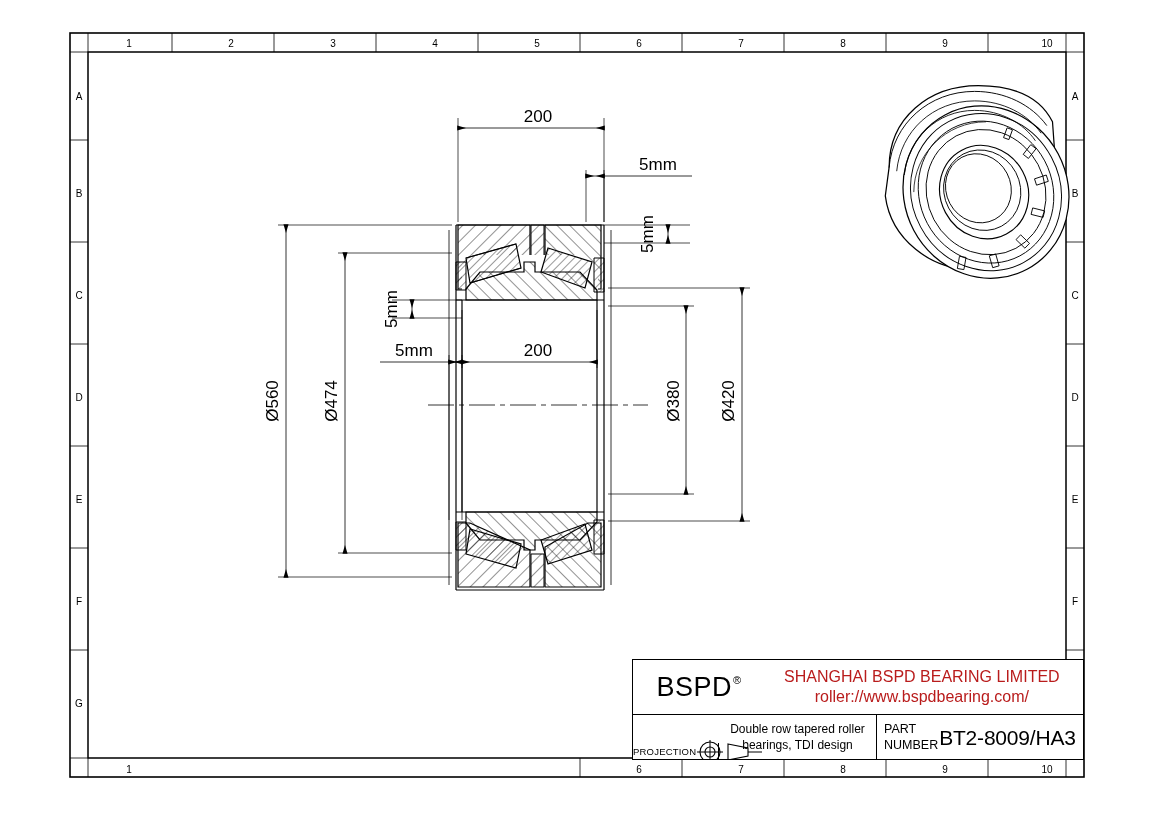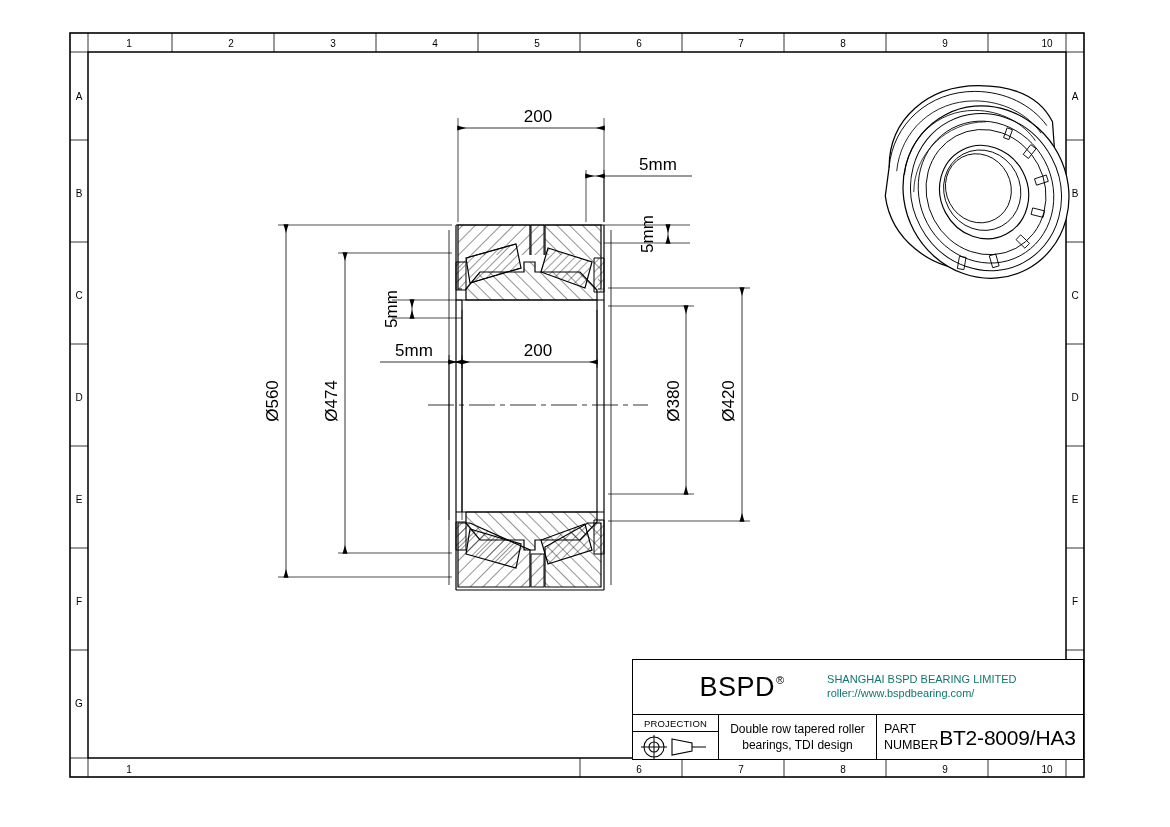--- a/index.html
+++ b/index.html
@@ -83,38 +83,40 @@
     color: #000;
   }
   #tb-logo-reg {
     font-size: 11px;
     line-height: 1;
     position: relative;
     top: 1px;
     left: 1px;
   }
   #tb-company-text {
+    text-align: center;
     line-height: 1.25;
-    font-size: 11px;
-    color: #0f766e;
+    font-size: 16px;
+    color: #b91c1c;
   }
   #tb-lower-row {
     position: absolute;
     left: 0;
     top: 55px;
     width: 100%;
     height: 46px;
     display: flex;
   }
   #tb-projection {
     width: 86px;
     border-right: 1.4px solid #000;
     box-sizing: border-box;
     display: flex;
-    flex-direction: column;
+    flex-direction: row;
+    margin-top: 28px;
   }
   #tb-projection-label {
     font-size: 9.5px;
     text-align: center;
     padding-top: 3px;
     padding-bottom: 2px;
     border-bottom: 1px solid #000;
     letter-spacing: 0.2px;
   }
   #tb-projection-symbol {

